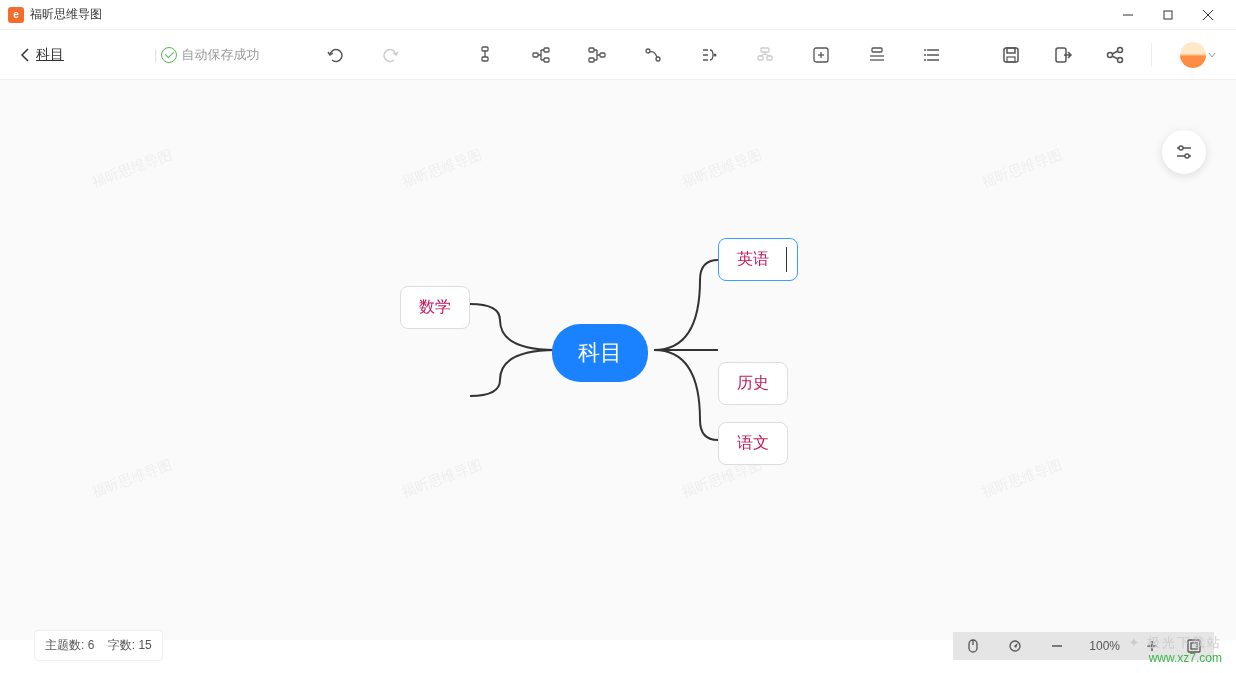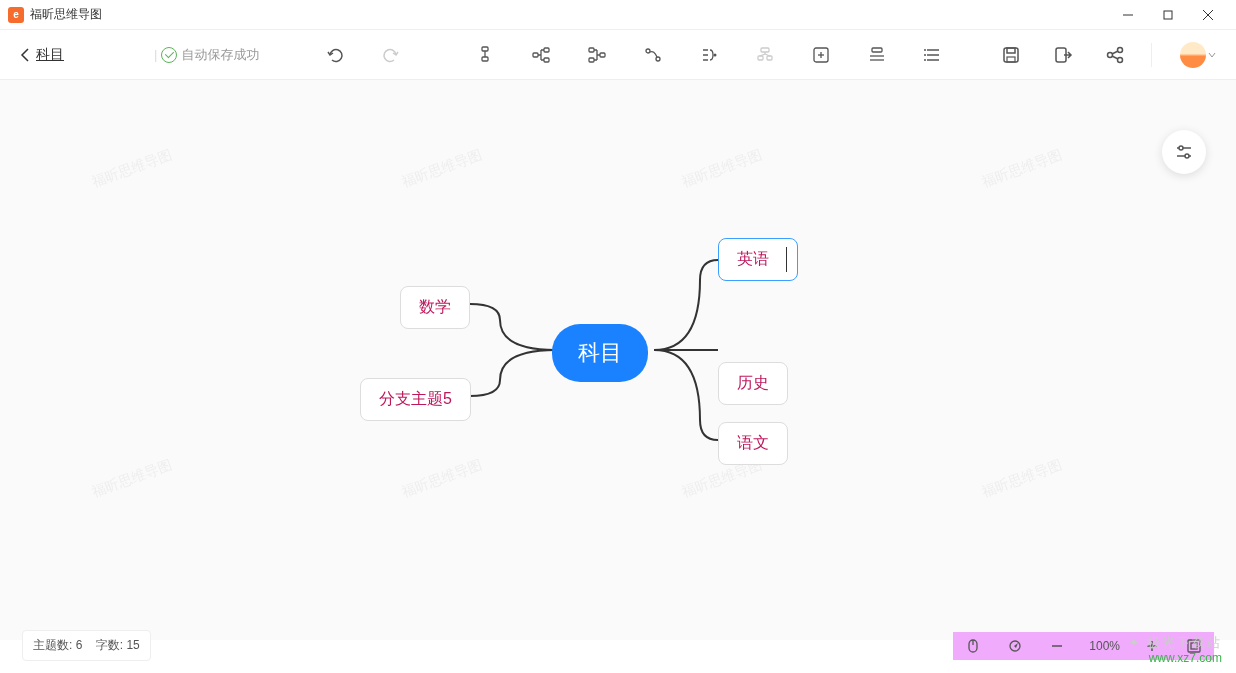--- a/index.html
+++ b/index.html
@@ -103,31 +103,31 @@
 
     .float-btn {
       position: absolute; top: 50px; right: 30px;
       width: 44px; height: 44px; border-radius: 50%;
       background: #fff; box-shadow: 0 2px 10px rgba(0,0,0,0.12);
       display: flex; align-items: center; justify-content: center;
       cursor: pointer;
     }
 
     .statusbar {
-      position: absolute; bottom: 12px; left: 0; right: 0;
+      position: absolute; bottom: 12px; left: 12px; right: 0;
       display: flex; align-items: center; padding: 0 22px;
       font-size: 12px; color: #555;
     }
     .stat-box {
       background: #fff; padding: 6px 10px; border: 1px solid #eee;
       border-radius: 4px;
     }
     .zoom-controls {
       margin-left: auto; display: flex; align-items: center; gap: 22px;
-      background: #f0abfc; padding: 4px 10px;
+      background: #e5e5e5; padding: 4px 10px;
     }
     .zoom-btn {
       width: 20px; height: 20px; display:flex; align-items:center; justify-content:center;
       cursor: pointer; color:#555;
     }
 
     .site-logo {
       position: absolute; bottom: 8px; right: 14px;
       font-size: 12px; color: #3bb54a; text-align: right;
       line-height: 1.2;
@@ -310,23 +310,20 @@
     <path d="M654 270 Q700 270 718 270" fill="none" stroke="#333" stroke-width="2"></path>
     <path d="M654 270 Q700 270 700 340 Q700 360 718 360" fill="none" stroke="#333" stroke-width="2"></path>
   </svg>
 
   <div class="node root" style="left:552px; top:244px;">
     <span>科目</span>
   </div>
   <div class="node" style="left:400px; top:206px;">
     <span>数学</span>
   </div>
-  <div class="node" style="left:360px; top:298px;">
-    <span>分支主题5</span>
-  </div>
   <div class="node selected" style="left:718px; top:158px; padding-right:28px;">
     <span>英语</span>
   </div>
   <div class="node" style="left:718px; top:252px;margin-top:30px;">
     <span>历史</span>
   </div>
   <div class="node" style="left:718px; top:342px;text-align:center;">
     <span>语文</span>
   </div>
 

